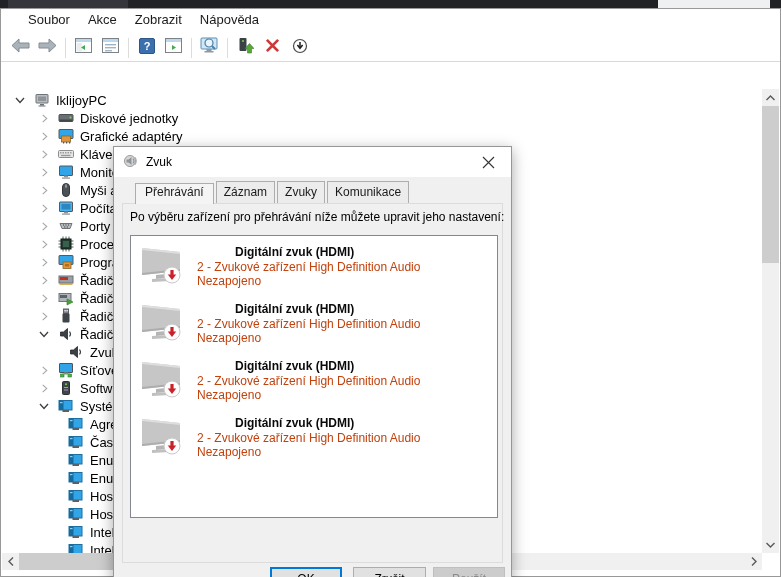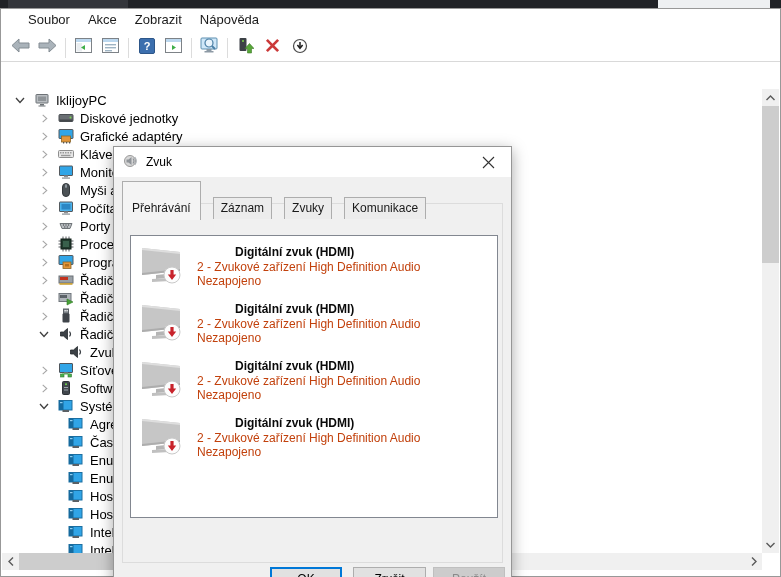--- a/index.html
+++ b/index.html
@@ -50,22 +50,22 @@
   .dialog{position:absolute;left:113px;top:146px;width:399px;height:445px;background:#f0f0f0;
           border:1px solid #969696;box-sizing:border-box;box-shadow:0 4px 14px rgba(0,0,0,.35);z-index:50;}
   .dlg-titlebar{position:relative;height:30px;background:#fff;display:flex;align-items:center;
                 padding-left:9px;font-size:12px;color:#000;}
   .dlg-title{margin-left:7px;text-align:center;}
   .dlg-close{position:absolute;top:0;right:0;width:45px;height:30px;display:flex;align-items:center;justify-content:center;}
 
   .tabs{position:absolute;left:8px;top:34px;display:flex;align-items:flex-end;z-index:3;}
   .tab{border:1px solid #adadad;border-bottom:none;background:#ececec;color:#1a1a1a;
        font-size:12px;padding:3px 7px 4px;margin-right:0;position:relative;}
-  .tab + .tab{margin-left:12px;}
-  .tab.active{background:#f4f4f4;padding:19px 9px 5px;margin-bottom:-1px;z-index:4;}
+  .tab + .tab{margin-left:2px;}
+  .tab.active{background:#f4f4f4;padding:1px 9px 5px;margin-bottom:-1px;z-index:4;margin-left:13px;}
 
   .tab-page{position:absolute;left:8px;top:56px;width:381px;height:360px;border:1px solid #dcdcdc;
             background:#f0f0f0;box-sizing:border-box;z-index:2;}
   .instruction{position:absolute;left:16px;top:63px;font-size:12px;color:#000;z-index:3;}
 
   .device-list{position:absolute;left:16px;top:88px;width:368px;height:283px;background:#fff;
                border:1px solid #828790;box-sizing:border-box;overflow:hidden;z-index:3;}
   .device-item{position:relative;height:57px;display:flex;align-items:flex-start;padding:9px 0 0 9px;box-sizing:border-box;}
   .device-icon{width:44px;height:40px;flex:0 0 44px;}
   .device-text{margin-left:13px;line-height:14.5px;}
@@ -610,20 +610,21 @@
       </span>
     </div>
 
     <div class="tabs" id="dlg-tabs">
         <span class="tab active">Přehrávání</span>
         <span class="tab">Záznam</span>
         <span class="tab">Zvuky</span>
         <span class="tab">Komunikace</span>
       </div>
     <div class="tab-page"></div>
+    <div class="instruction">Po výběru zařízení pro přehrávání níže můžete upravit jeho nastavení:</div>
     <div class="device-list" id="device-list">
         <div class="device-item">
           <span class="device-icon"><svg width="44" height="40" viewBox="0 0 44 40">
               <polygon points="2,3 40,7 40,26 2,30" fill="#c6c6c6"></polygon>
               <polygon points="2,3 40,7 40,9 2,5" fill="#dedede"></polygon>
               <polygon points="2,28 40,24 40,26 2,30" fill="#adadad"></polygon>
               <polygon points="16,30 26,29 26,33 16,34" fill="#b5b5b5"></polygon>
               <polygon points="12,34 30,33 30,36 12,37" fill="#c0c0c0"></polygon>
               <circle cx="32" cy="30" r="8" fill="#fdfdfd" stroke="#c9c9c9"></circle>
               <polygon points="32,35 27.8,29.5 30.4,29.5 30.4,25 33.6,25 33.6,29.5 36.2,29.5" fill="#c8232b"></polygon>

